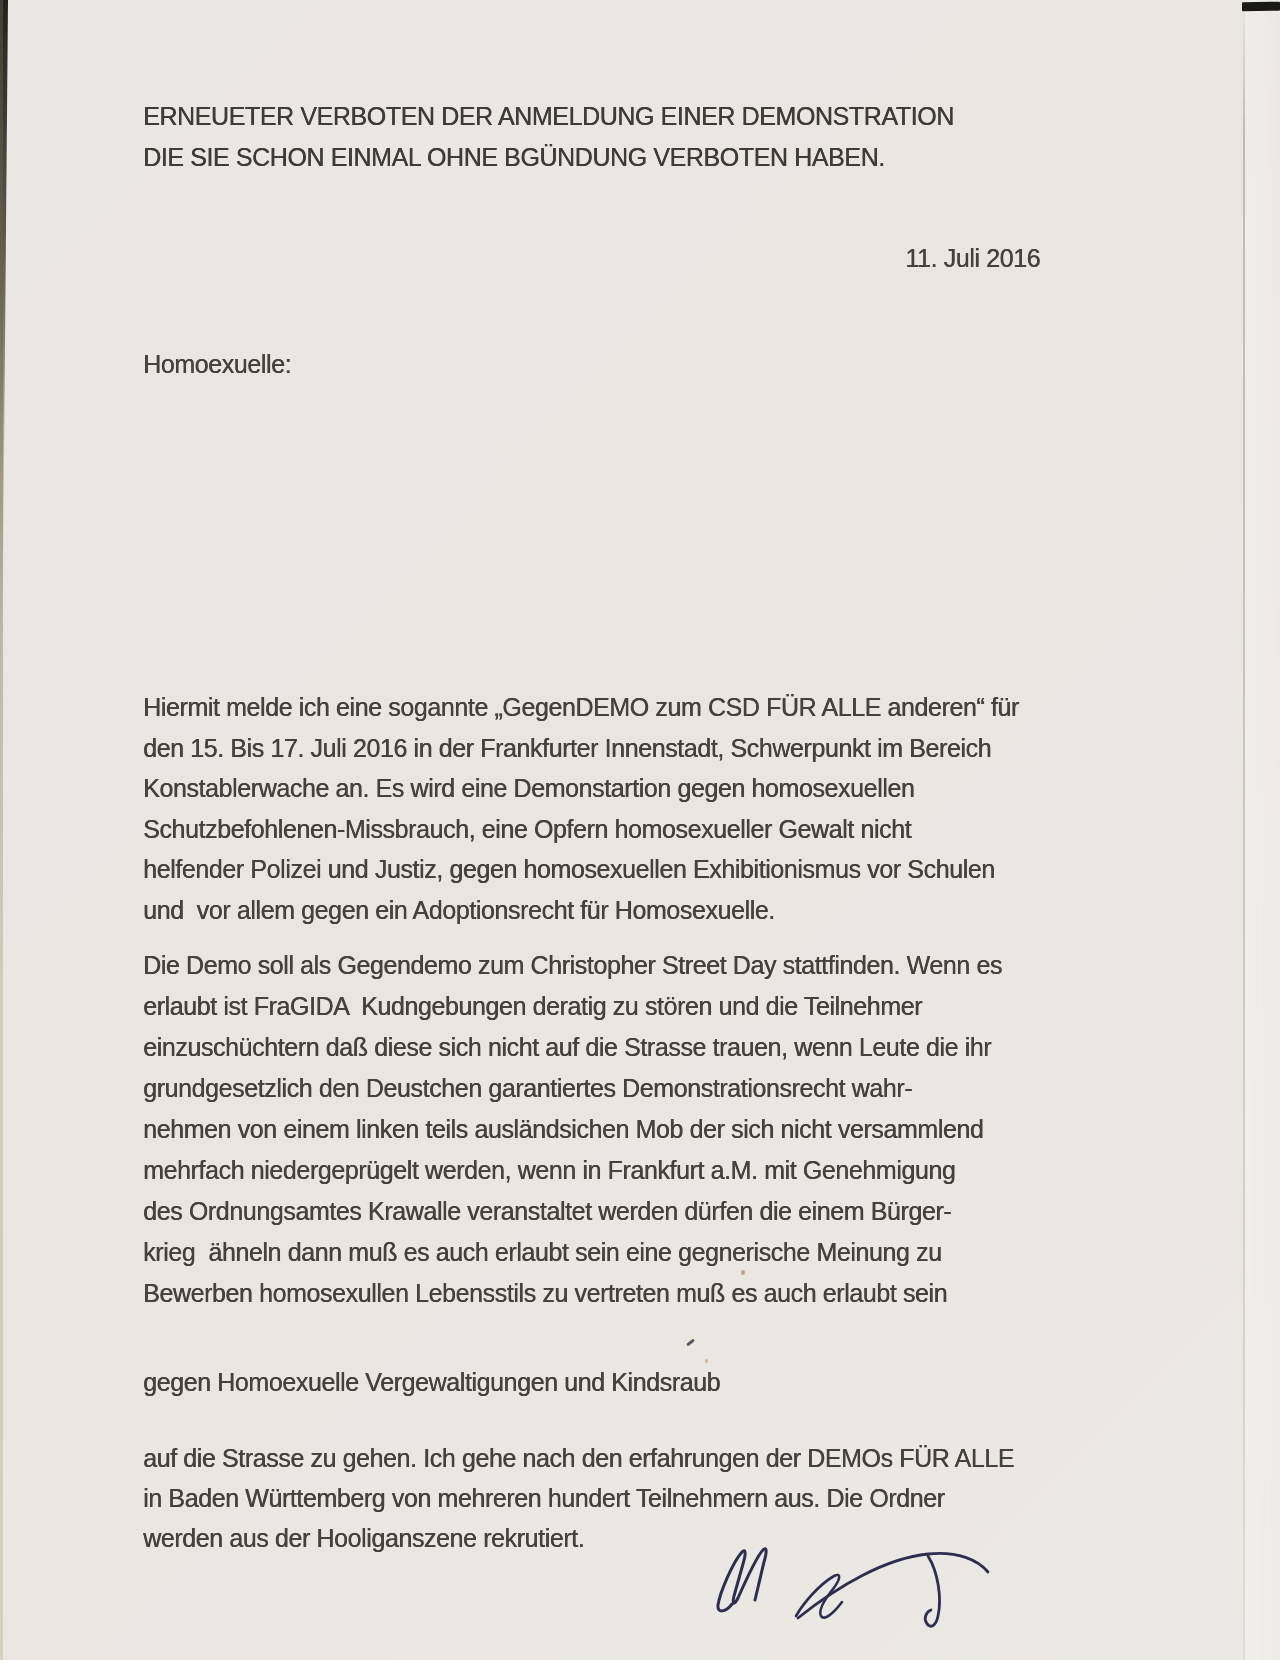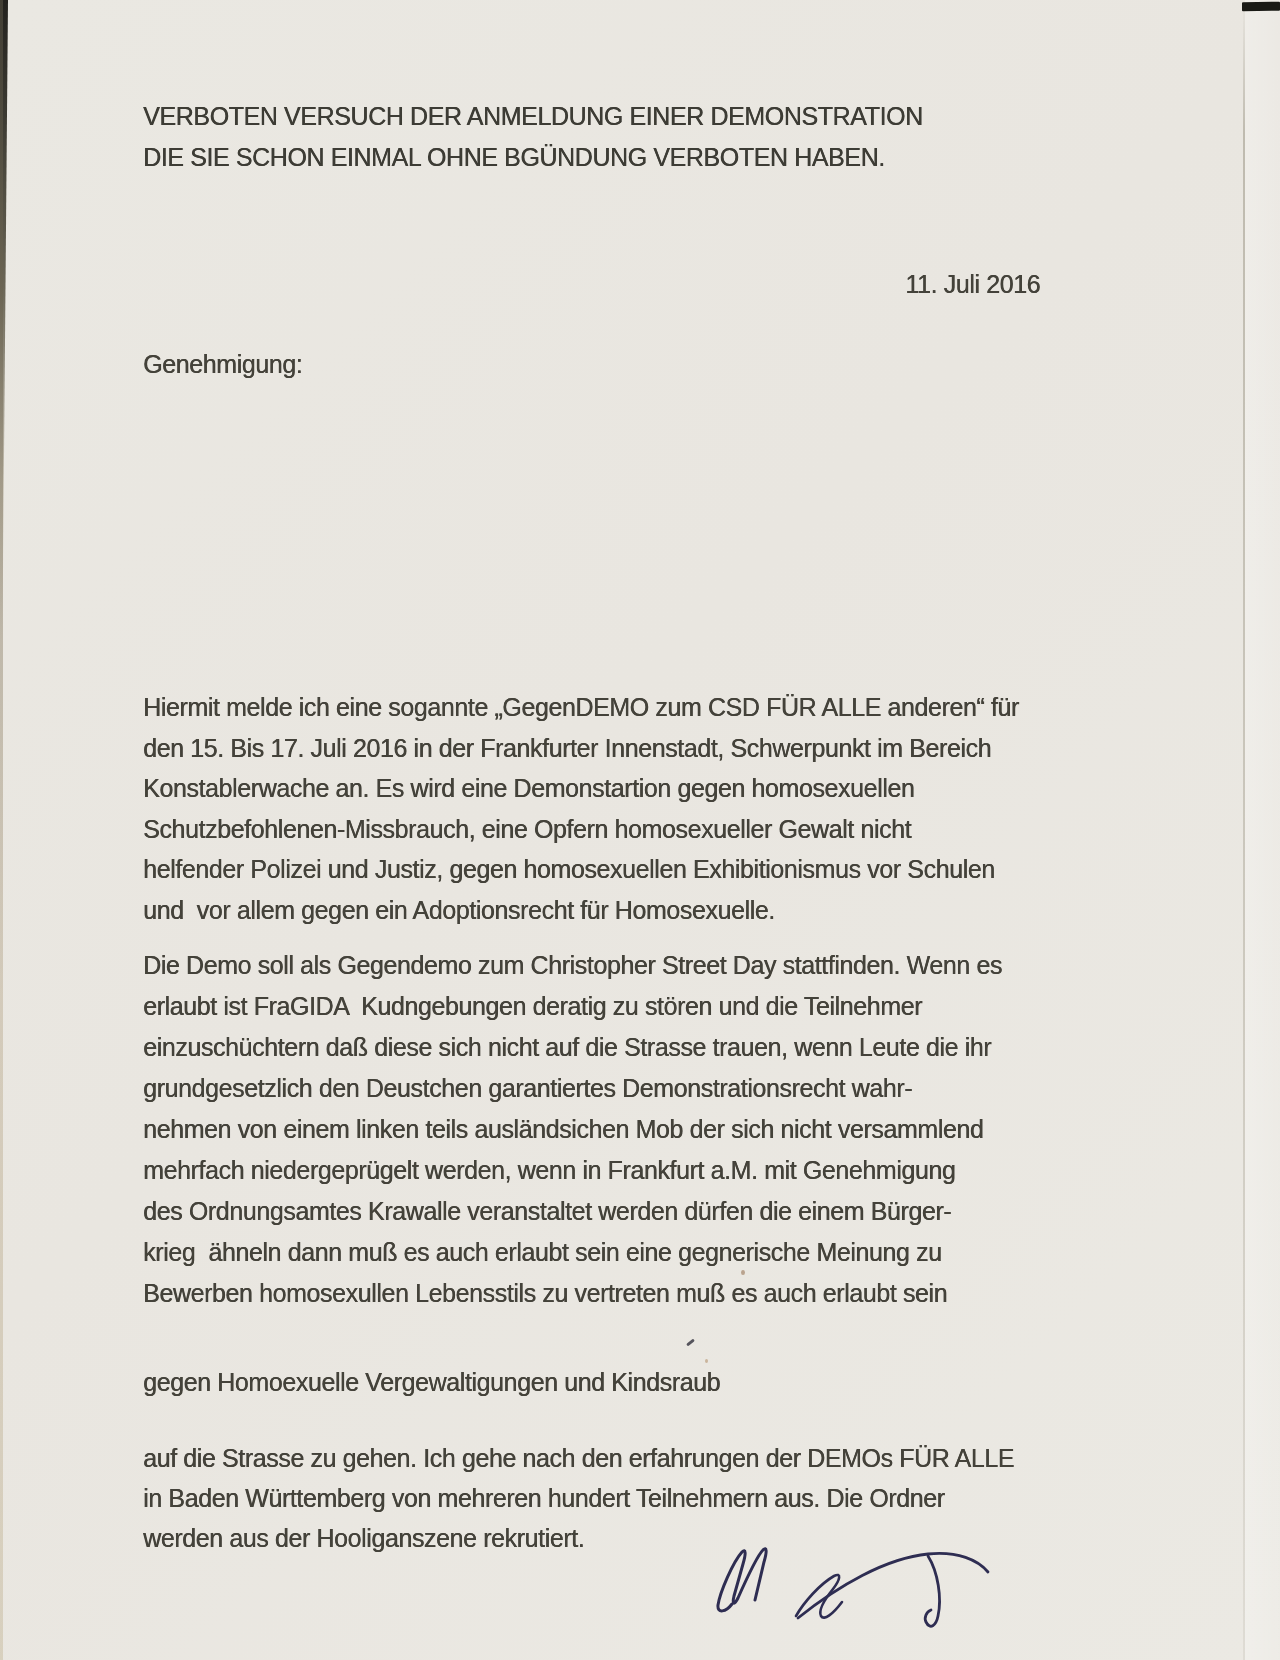--- a/index.html
+++ b/index.html
@@ -41,21 +41,21 @@
   .speck-a{position:absolute;left:741px;top:1270px;width:4px;height:5px;background:#8a5f3c;border-radius:50%;opacity:.5;}
   .speck-b{position:absolute;left:705px;top:1359px;width:3px;height:4px;background:#a5784a;border-radius:50%;opacity:.45;}
   
   .txt{
     position:absolute;left:143px;
     font-size:25px;line-height:40px;letter-spacing:-0.4px;
     white-space:pre;
     text-shadow:0.4px 0 0 currentColor;
   }
   .heading{top:96px;line-height:41px;color:#3d3c35;}
-  .date-line{left:auto;right:240px;top:238px;margin-top:26px;}
+  .date-line{left:auto;right:240px;top:238px;}
   .organizer{top:344px;}
   .sender{top:424px;line-height:43px;}
   .para1{top:655px;line-height:40.5px;margin-top:32px;}
   .para2{top:945px;line-height:41px;}
   .demand{top:1362px;}
   .para3{top:1438px;}
   .signature{position:absolute;left:700px;top:1532px;}
 </style>
 </head>
 <body>
@@ -64,24 +64,24 @@
 
   <div class="edge-shadow-left"></div>
   <div class="edge-strip-left"></div>
   <div class="crease-right"></div>
   <div class="bright-strip-right"></div>
   <div class="corner-bar"></div>
   <div class="pen-dash"></div>
   <div class="speck-a"></div>
   <div class="speck-b"></div>
 
-  <div class="txt heading">VERBOTEN VERSUCH DER ANMELDUNG EINER DEMONSTRATION
+  <div class="txt heading">ERNEUETER VERBOTEN DER ANMELDUNG EINER DEMONSTRATION
 DIE SIE SCHON EINMAL OHNE BGÜNDUNG VERBOTEN HABEN.</div>
   <div class="txt date-line">11. Juli 2016</div>
-  <div class="txt organizer">Genehmigung:</div>
+  <div class="txt organizer">Homoexuelle:</div>
   <div class="txt para1">Hiermit melde ich eine sogannte „GegenDEMO zum CSD FÜR ALLE anderen“ für
 den 15. Bis 17. Juli 2016 in der Frankfurter Innenstadt, Schwerpunkt im Bereich
 Konstablerwache an. Es wird eine Demonstartion gegen homosexuellen
 Schutzbefohlenen-Missbrauch, eine Opfern homosexueller Gewalt nicht
 helfender Polizei und Justiz, gegen homosexuellen Exhibitionismus vor Schulen
 und  vor allem gegen ein Adoptionsrecht für Homosexuelle.</div>
   <div class="txt demand">gegen Homoexuelle Vergewaltigungen und Kindsraub</div>
   <div class="txt para2">Die Demo soll als Gegendemo zum Christopher Street Day stattfinden. Wenn es
 erlaubt ist FraGIDA  Kudngebungen deratig zu stören und die Teilnehmer
 einzuschüchtern daß diese sich nicht auf die Strasse trauen, wenn Leute die ihr

